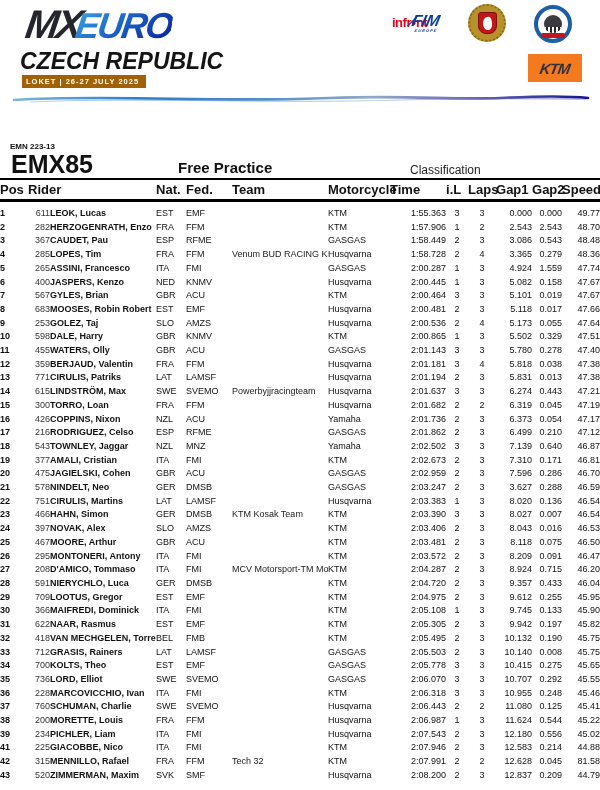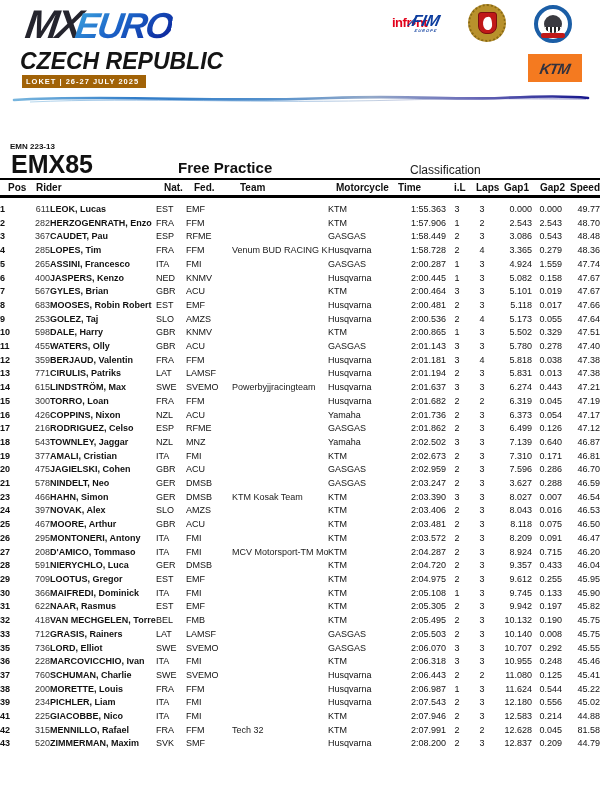--- a/index.html
+++ b/index.html
@@ -35,21 +35,21 @@
 
   
   .meta{position:absolute;left:0;top:140px;width:508px;height:38px;}
   .doccode{position:absolute;left:10px;top:2px;font-size:8px;font-weight:bold;}
   .category{position:absolute;left:11px;top:10px;font-size:25px;font-weight:bold;letter-spacing:0px;}
   .session{position:absolute;left:178px;top:19px;font-size:15px;font-weight:bold;}
   .doctype{position:absolute;left:382px;top:23px;font-size:12px;font-weight:normal;color:#222;margin-left:28px;}
 
   
   .results{position:absolute;left:0;top:178px;width:600px;border-collapse:collapse;table-layout:fixed;border-top:2px solid #000;}
-  .results th{font-size:10px;font-weight:bold;border-bottom:3px solid #000;padding:2px 0 2px 8px;white-space:nowrap;text-align:left;}
+  .results th{font-size:13px;font-weight:bold;border-bottom:3px solid #000;padding:2px 0 2px 0;white-space:nowrap;text-align:left;}
   .results td{font-size:9px;line-height:13.7px;padding:0;white-space:nowrap;overflow:hidden;vertical-align:bottom;}
   .results tbody tr:first-child td{padding-top:5px;}
 
   .th-pos{padding-left:6px;}
   .th-rider{padding-left:34px;}
   .th-nat,.th-fed,.th-team,.th-moto{padding-left:4px;}
   .th-time{padding-left:2px;}
   .th-il,.th-laps{text-align:center;}
   .th-gap1{text-align:right;padding-right:4px;}
   .th-gap2{text-align:right;padding-right:6px;}
@@ -401,21 +401,21 @@
         <td class="c-num">216</td>
         <td class="c-name">RODRIGUEZ, Celso</td>
         <td class="c-nat">ESP</td>
         <td class="c-fed">RFME</td>
         <td class="c-team"></td>
         <td class="c-moto">GASGAS</td>
         <td class="c-time">2:01.862</td>
         <td class="c-il">2</td>
         <td class="c-laps">3</td>
         <td class="c-gap1">6.499</td>
-        <td class="c-gap2">0.126</td>
+        <td class="c-gap2">0.210</td>
         <td class="c-speed">47.12</td>
       </tr>
       <tr>
         <td class="c-pos">18</td>
         <td class="c-num">543</td>
         <td class="c-name">TOWNLEY, Jaggar</td>
         <td class="c-nat">NZL</td>
         <td class="c-fed">MNZ</td>
         <td class="c-team"></td>
         <td class="c-moto">Yamaha</td>
@@ -463,20 +463,35 @@
         <td class="c-nat">GER</td>
         <td class="c-fed">DMSB</td>
         <td class="c-team"></td>
         <td class="c-moto">GASGAS</td>
         <td class="c-time">2:03.247</td>
         <td class="c-il">2</td>
         <td class="c-laps">3</td>
         <td class="c-gap1">3.627</td>
         <td class="c-gap2">0.288</td>
         <td class="c-speed">46.59</td>
+      </tr>
+      <tr>
+        <td class="c-pos">22</td>
+        <td class="c-num">751</td>
+        <td class="c-name">CIRULIS, Martins</td>
+        <td class="c-nat">LAT</td>
+        <td class="c-fed">LAMSF</td>
+        <td class="c-team"></td>
+        <td class="c-moto">Husqvarna</td>
+        <td class="c-time">2:03.383</td>
+        <td class="c-il">1</td>
+        <td class="c-laps">3</td>
+        <td class="c-gap1">8.020</td>
+        <td class="c-gap2">0.136</td>
+        <td class="c-speed">46.54</td>
       </tr>
       <tr>
         <td class="c-pos">23</td>
         <td class="c-num">466</td>
         <td class="c-name">HAHN, Simon</td>
         <td class="c-nat">GER</td>
         <td class="c-fed">DMSB</td>
         <td class="c-team">KTM Kosak Team</td>
         <td class="c-moto">KTM</td>
         <td class="c-time">2:03.390</td>
@@ -630,20 +645,35 @@
         <td class="c-team"></td>
         <td class="c-moto">GASGAS</td>
         <td class="c-time">2:05.503</td>
         <td class="c-il">2</td>
         <td class="c-laps">3</td>
         <td class="c-gap1">10.140</td>
         <td class="c-gap2">0.008</td>
         <td class="c-speed">45.75</td>
       </tr>
       <tr>
+        <td class="c-pos">34</td>
+        <td class="c-num">700</td>
+        <td class="c-name">KOLTS, Theo</td>
+        <td class="c-nat">EST</td>
+        <td class="c-fed">EMF</td>
+        <td class="c-team"></td>
+        <td class="c-moto">GASGAS</td>
+        <td class="c-time">2:05.778</td>
+        <td class="c-il">3</td>
+        <td class="c-laps">3</td>
+        <td class="c-gap1">10.415</td>
+        <td class="c-gap2">0.275</td>
+        <td class="c-speed">45.65</td>
+      </tr>
+      <tr>
         <td class="c-pos">35</td>
         <td class="c-num">736</td>
         <td class="c-name">LORD, Elliot</td>
         <td class="c-nat">SWE</td>
         <td class="c-fed">SVEMO</td>
         <td class="c-team"></td>
         <td class="c-moto">GASGAS</td>
         <td class="c-time">2:06.070</td>
         <td class="c-il">3</td>
         <td class="c-laps">3</td>

